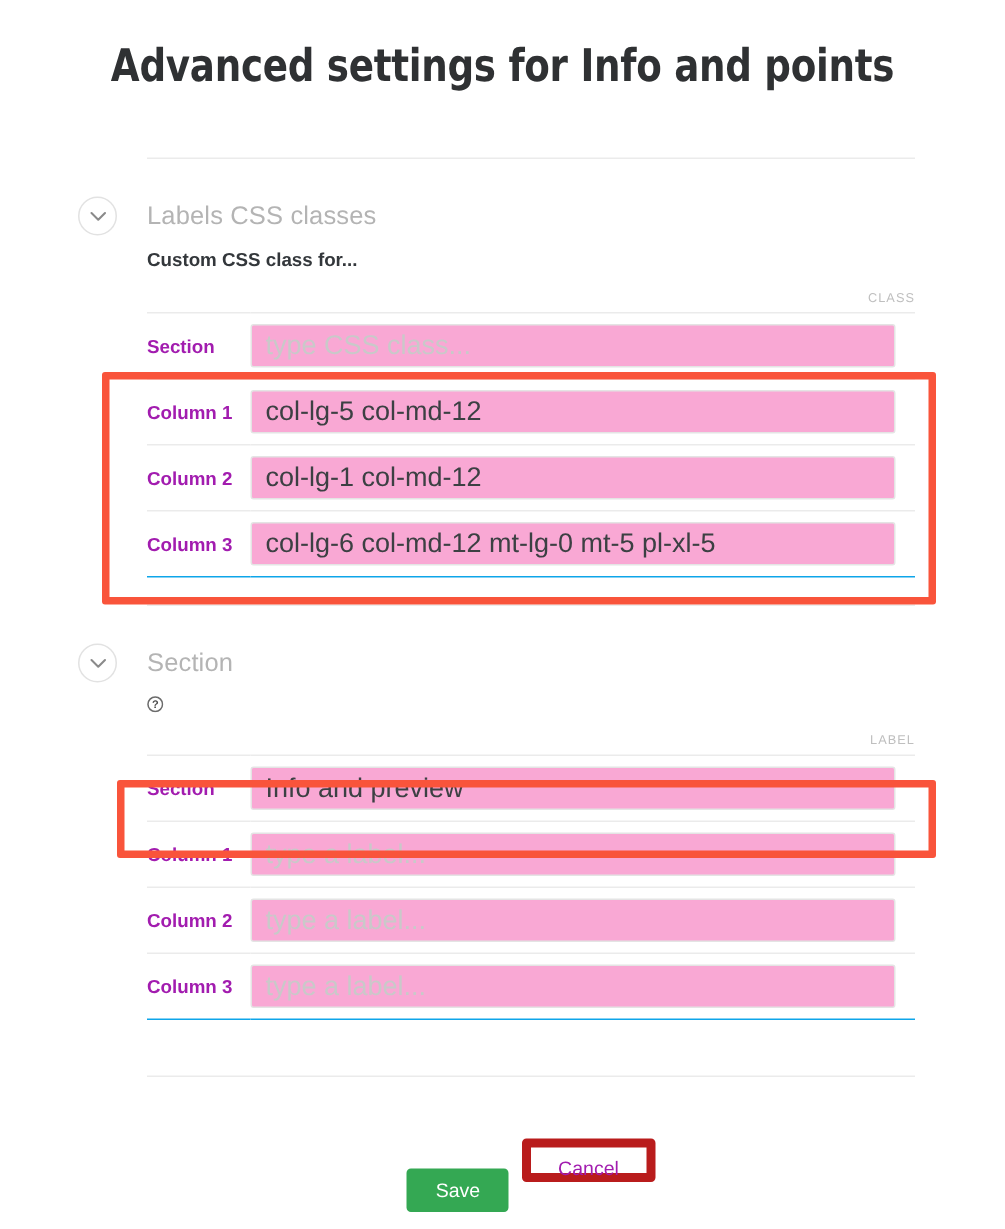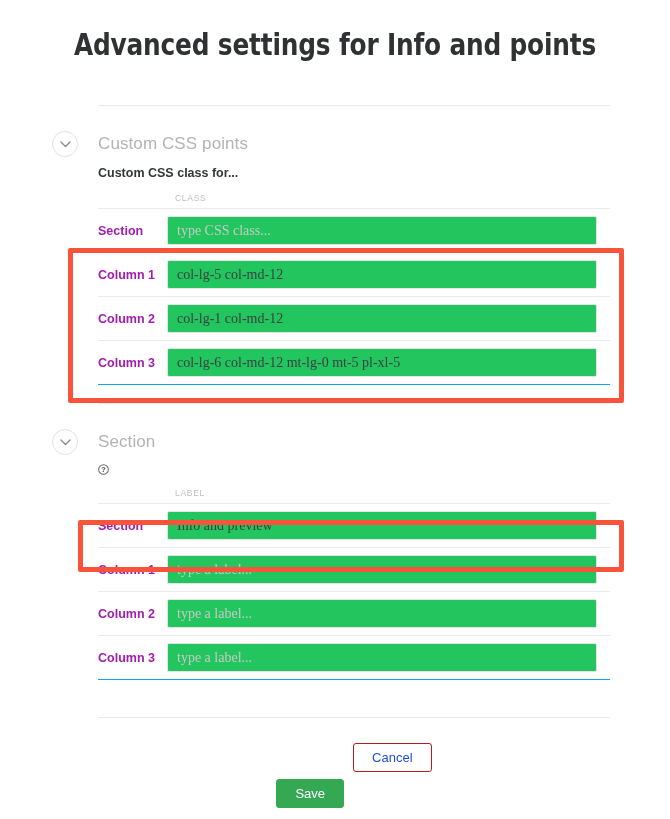--- a/index.html
+++ b/index.html
@@ -93,21 +93,21 @@
   .field-table {
     width: 100%;
     border-collapse: collapse;
     margin-top: 11px;
   }
   .field-table th {
     font-size: 8.5px;
     font-weight: normal;
     letter-spacing: 0.7px;
     color: #bfbfbf;
-    text-align: left;
+    text-align: right;
     padding: 0 0 5px 8px;
     border-bottom: 1px solid #ebebeb;
   }
   .field-table th.th-label { width: 69px; border-bottom: 1px solid #ebebeb; }
   .field-table td {
     border-bottom: 1px solid #ebebeb;
     padding: 7px 0;
     vertical-align: middle;
   }
   .field-table tr:last-child td { border-bottom: 1px solid #0ea5e9; }
@@ -117,24 +117,24 @@
     width: 69px;
     padding-right: 8px;
     font-weight: bold;
   }
   .field-input {
     width: 430px;
     height: 29px;
     border: 1px solid #e4e4e4;
     border-radius: 2px;
     padding: 0 9px;
-    font-family: Liberation Serif, serif;
-    font-size: 14px;
+    font-family: Liberation Sans, sans-serif;
+    font-size: 18px;
     color: #3c4043;
-    background: #22c55e;
+    background: #f9a8d4;
     outline: none;
   }
   .field-input::placeholder { color: #c9c9c9; }
 
   
   .redbox {
     position: absolute;
     border: 5px solid #f9543b;
     border-radius: 2px;
     pointer-events: none;
@@ -159,23 +159,24 @@
   }
   .btn-save {
     background: #34a853;
     border: 1px solid #34a853;
     color: #ffffff;
     min-width: 63px;
     margin-top: 36px;
   }
   .btn-cancel {
     background: #ffffff;
-    border: 1px solid #b91c1c;
-    color: #1d4ed8;
+    border: 6px solid #b91c1c;
+    color: #a21caf;
     min-width: 71px;
+    margin-top: 16px;
   }
 </style>
 </head>
 <body>
 
 <h1 class="page-title">Advanced settings for Info and points</h1>
 
 <div class="redbox" style="left:68px; top:248px; width:556px; height:155px;"></div>
 <div class="redbox" style="left:78px; top:520px; width:546px; height:52px;"></div>
 
@@ -186,21 +187,21 @@
   <div class="section-block">
 
     <div class="section-header" style="margin-top:16px;">
       <div class="collapse-toggle">
         <span>
           <svg width="11" height="7" viewBox="0 0 11 7" fill="none">
             <path d="M1 1L5.5 5.5L10 1" stroke="#8a8a8a" stroke-width="1.4" stroke-linecap="round" stroke-linejoin="round"></path>
           </svg>
         </span>
       </div>
-      <h2 class="section-title">Custom CSS points</h2>
+      <h2 class="section-title">Labels CSS classes</h2>
     </div>
 
     <div class="subsection-title">
       <span>Custom CSS class for...</span>
     </div>
 
     <table class="field-table">
       <thead>
         <tr>
           <th class="th-label"></th>

